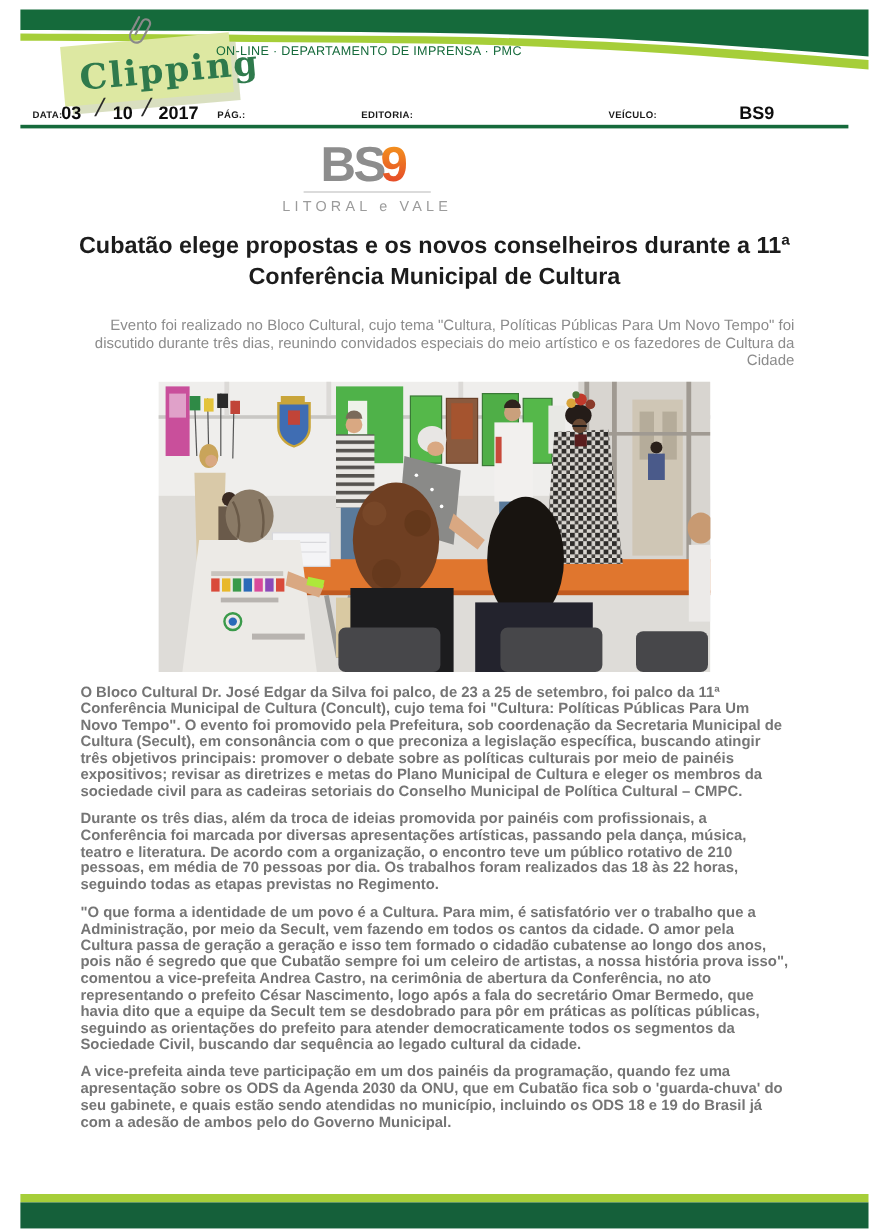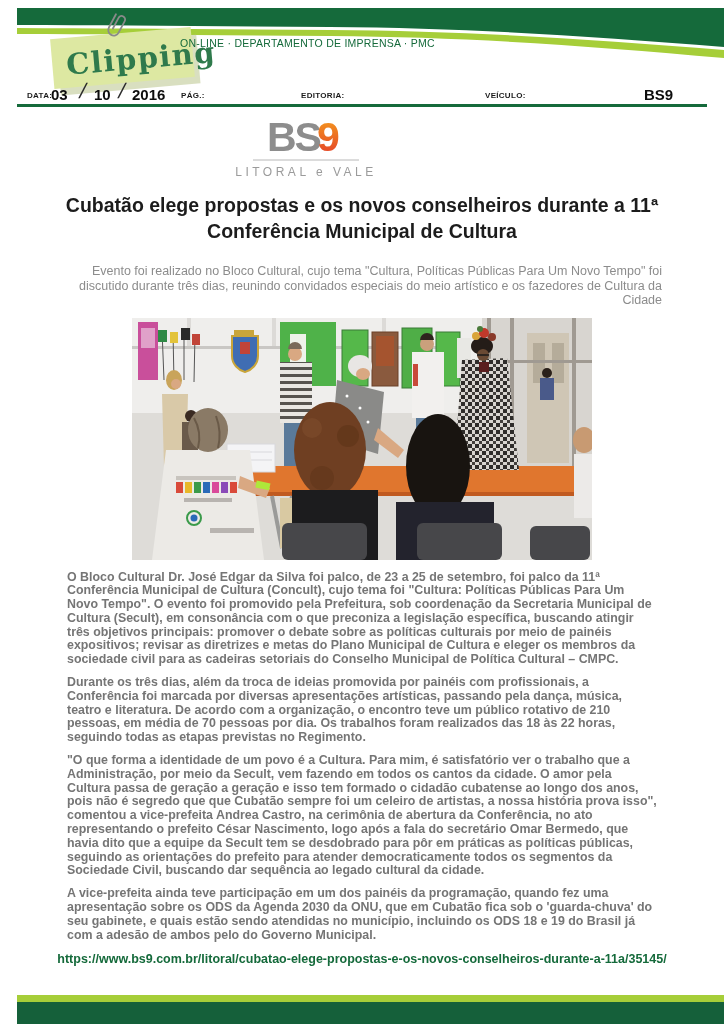--- a/index.html
+++ b/index.html
@@ -54,25 +54,25 @@
     </g>
   </svg>
   <div class="banner-subtitle">ON-LINE · DEPARTAMENTO DE IMPRENSA · PMC</div>
 
   <div class="meta-bar">
     <span class="meta-label" style="left:27px">DATA:</span>
     <span class="meta-value" style="left:51px">03</span>
     <span class="slash" style="left:80px">/</span>
     <span class="meta-value" style="left:94px">10</span>
     <span class="slash" style="left:119px">/</span>
-    <span class="meta-value" style="left:132px">2016</span>
+    <span class="meta-value" style="left:132px">2017</span>
     <span class="meta-label" style="left:181px">PÁG.:</span>
     <span class="meta-label" style="left:301px">EDITORIA:</span>
-    <span class="meta-label" style="left:485px">VEÍCULO:</span>
-    <span class="meta-value" style="left:644px">BS9</span>
+    <span class="meta-label" style="left:507px">VEÍCULO:</span>
+    <span class="meta-value" style="left:616px">BS9</span>
   </div>
   <div class="meta-rule"></div>
 
   <div class="logo-wrap">
     <svg width="150" height="72" viewBox="0 0 150 72">
       <defs>
         <linearGradient id="grad9" x1="0" y1="0" x2="0" y2="1">
           <stop offset="0" stop-color="#f6a21c"></stop>
           <stop offset="1" stop-color="#e2382b"></stop>
         </linearGradient>
@@ -266,19 +266,18 @@
       </g>
     </svg>
 
     <div class="article-body">
       <p>O Bloco Cultural Dr. José Edgar da Silva foi palco, de 23 a 25 de setembro, foi palco da 11ª Conferência Municipal de Cultura (Concult), cujo tema foi "Cultura: Políticas Públicas Para Um Novo Tempo". O evento foi promovido pela Prefeitura, sob  coordenação da Secretaria Municipal de Cultura (Secult), em consonância com o que preconiza a legislação específica, buscando atingir três objetivos principais: promover o debate sobre as políticas culturais por meio de painéis expositivos; revisar as diretrizes e metas do Plano Municipal de Cultura e eleger os membros da sociedade civil para as cadeiras setoriais do Conselho Municipal de Política Cultural – CMPC.</p>
       <p>Durante os três dias, além da troca de ideias promovida por painéis com profissionais, a Conferência foi marcada por diversas apresentações artísticas, passando pela dança, música, teatro e literatura.  De acordo com a organização, o encontro teve um público rotativo de 210 pessoas, em média de 70 pessoas por dia. Os trabalhos foram realizados das 18 às 22 horas, seguindo todas as etapas previstas no Regimento.</p>
       <p>"O que forma a identidade de um povo é a Cultura. Para mim, é satisfatório ver o trabalho que a Administração, por meio da Secult, vem fazendo em todos os cantos da cidade. O amor pela Cultura passa de geração a geração e isso tem formado o cidadão cubatense ao longo dos anos, pois não é segredo que que Cubatão sempre foi um celeiro de artistas, a nossa história prova isso", comentou a vice-prefeita Andrea Castro, na  cerimônia de abertura da Conferência, no ato representando o prefeito César Nascimento, logo após a fala do secretário Omar Bermedo, que havia dito que a equipe da Secult tem se desdobrado para pôr em práticas as políticas públicas, seguindo as orientações do prefeito para atender democraticamente todos os segmentos da Sociedade Civil, buscando dar sequência ao legado cultural da cidade.</p>
       <p>A vice-prefeita ainda teve participação em um dos painéis da programação, quando fez uma apresentação sobre os ODS da Agenda 2030 da ONU, que em Cubatão fica sob o 'guarda-chuva' do seu gabinete, e quais estão sendo atendidas no município, incluindo os ODS 18 e 19 do Brasil já com a adesão de ambos pelo do Governo Municipal.</p>
     </div>
 
-    <a class="article-link" href="#">https://www.bs9.com.br/litoral/cubatao-elege-propostas-e-os-novos-conselheiros-durante-a-11a/35145/</a>
   </div>
 
   <div class="footer-light"></div>
   <div class="footer-dark"></div>
 
 </div>
 
 </body></html>

